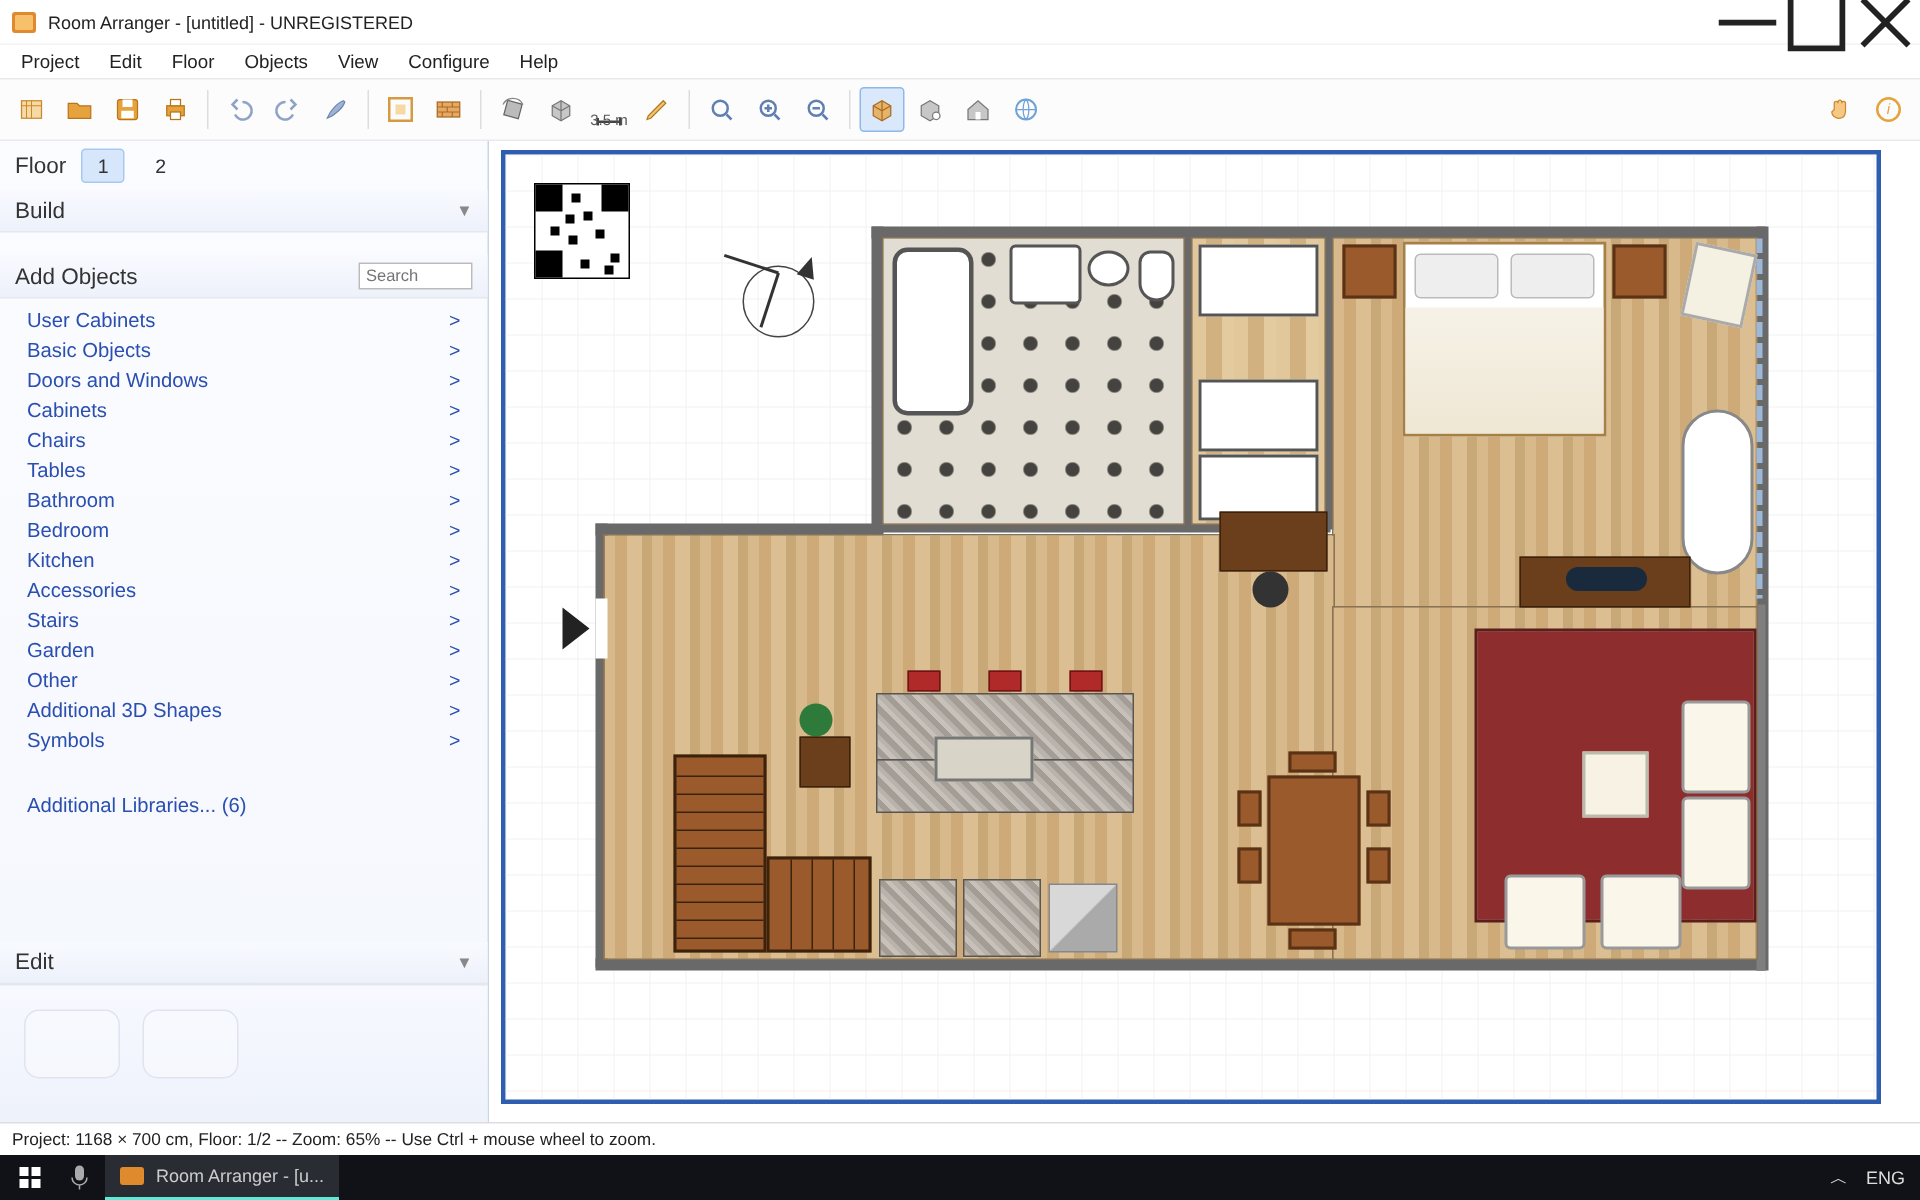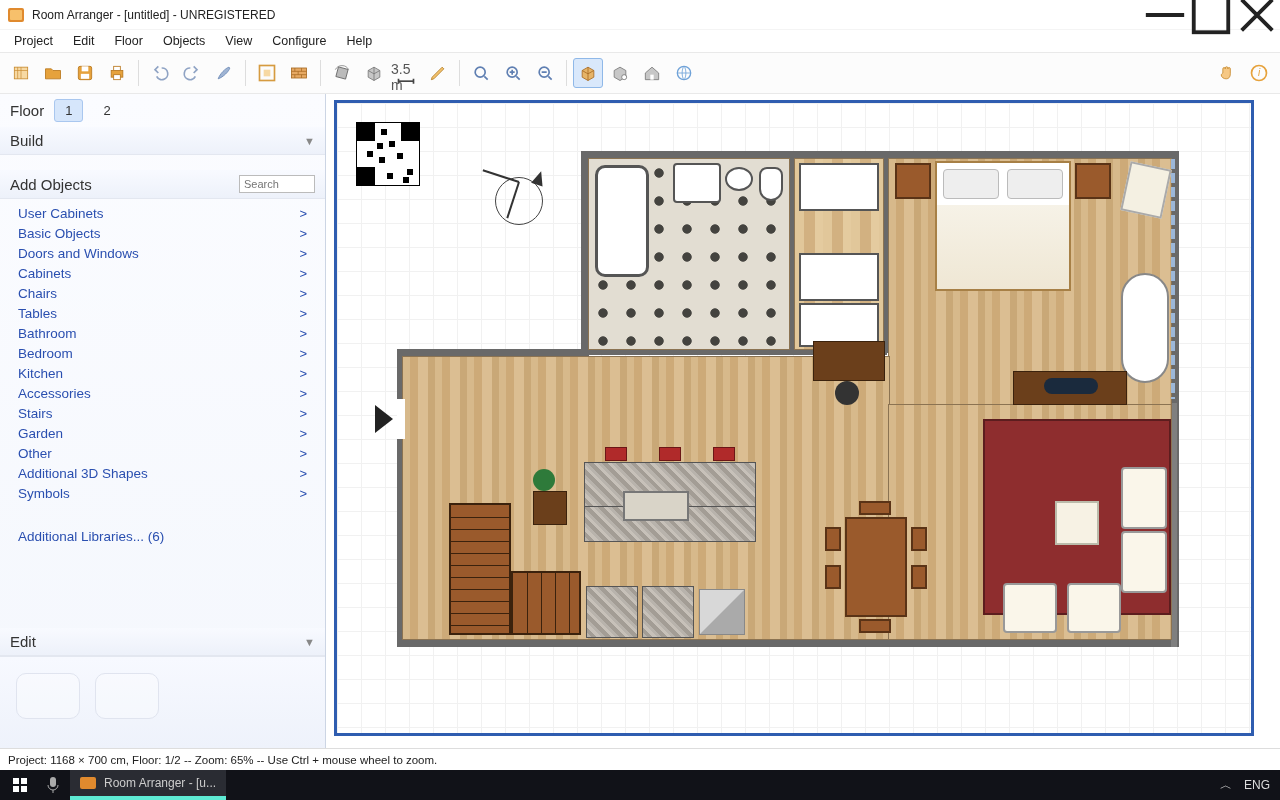--- a/index.html
+++ b/index.html
@@ -131,21 +131,21 @@
 
 .taskbar { height: 30px; background:#111218; display:flex; align-items:center; color:#ccc; font-size:12px; }
 .taskbar .start { width:40px; height:30px; display:flex; align-items:center; justify-content:center; }
 .win-logo { width:14px; height:14px; background:
    linear-gradient(#fff,#fff) left top/6px 6px no-repeat,
    linear-gradient(#fff,#fff) right top/6px 6px no-repeat,
    linear-gradient(#fff,#fff) left bottom/6px 6px no-repeat,
    linear-gradient(#fff,#fff) right bottom/6px 6px no-repeat; }
 .taskbar .search { display:flex; align-items:center; gap:8px; background:#1f2026; height:30px; padding:0 10px 0 6px; width:300px; }
 .taskbar .search .ph { color:#8a8a92; }
-.taskbar .task { display:flex; align-items:center; gap:8px; padding:0 10px; height:30px; background:#2a2c33; border-bottom:4px solid #5eead4; margin-left:4px; }
+.taskbar .task { display:flex; align-items:center; gap:8px; padding:0 10px; height:30px; background:#2a2c33; border-bottom:2px solid #5eead4; margin-left:4px; }
 .taskbar .task .ico2 { width:16px; height:12px; background:#e08a2e; border-radius:2px; }
 .taskbar .flex { flex:1; }
 .taskbar .tray { display:flex; align-items:center; gap:12px; padding:0 10px; color:#ddd; }
 .taskbar .mic { width:26px; height:30px; display:flex; align-items:center; justify-content:center; color:#999; }
 
 
 .tbtn svg { width:20px; height:20px; }
 </style>
 </head>
 <body>
@@ -245,21 +245,21 @@
         <path d="M4 8a9 9 0 0 1 16 0" fill="none" stroke="#888"></path>
       </svg>
     </div>
   <div class="tbtn" title="3D Box">
       <svg viewBox="0 0 24 24">
         <path d="M5 9l7-4 7 4v8l-7 4-7-4z" fill="#c7c7c7" stroke="#777"></path>
         <path d="M12 5v16M5 9l7 4 7-4" stroke="#777" fill="none"></path>
       </svg>
     </div>
   <div class="tbtn tlbl" title="Measure">
-      <span style="font-size:14px;position:absolute;top:3px;">3.5 m</span>
+      <span style="font-size:10px;position:absolute;top:17px;">3.5 m</span>
       <svg viewBox="0 0 24 24" style="margin-top:7px">
         <path d="M3 17h18" stroke="#444" stroke-width="2"></path>
         <path d="M3 14v6M21 14v6" stroke="#444" stroke-width="2"></path>
       </svg>
     </div>
   <div class="tbtn" title="Pencil">
       <svg viewBox="0 0 24 24">
         <path d="M4 20l3-1 12-12-2-2L5 17z" fill="#f5c36b" stroke="#b07a22"></path>
       </svg>
     </div>

